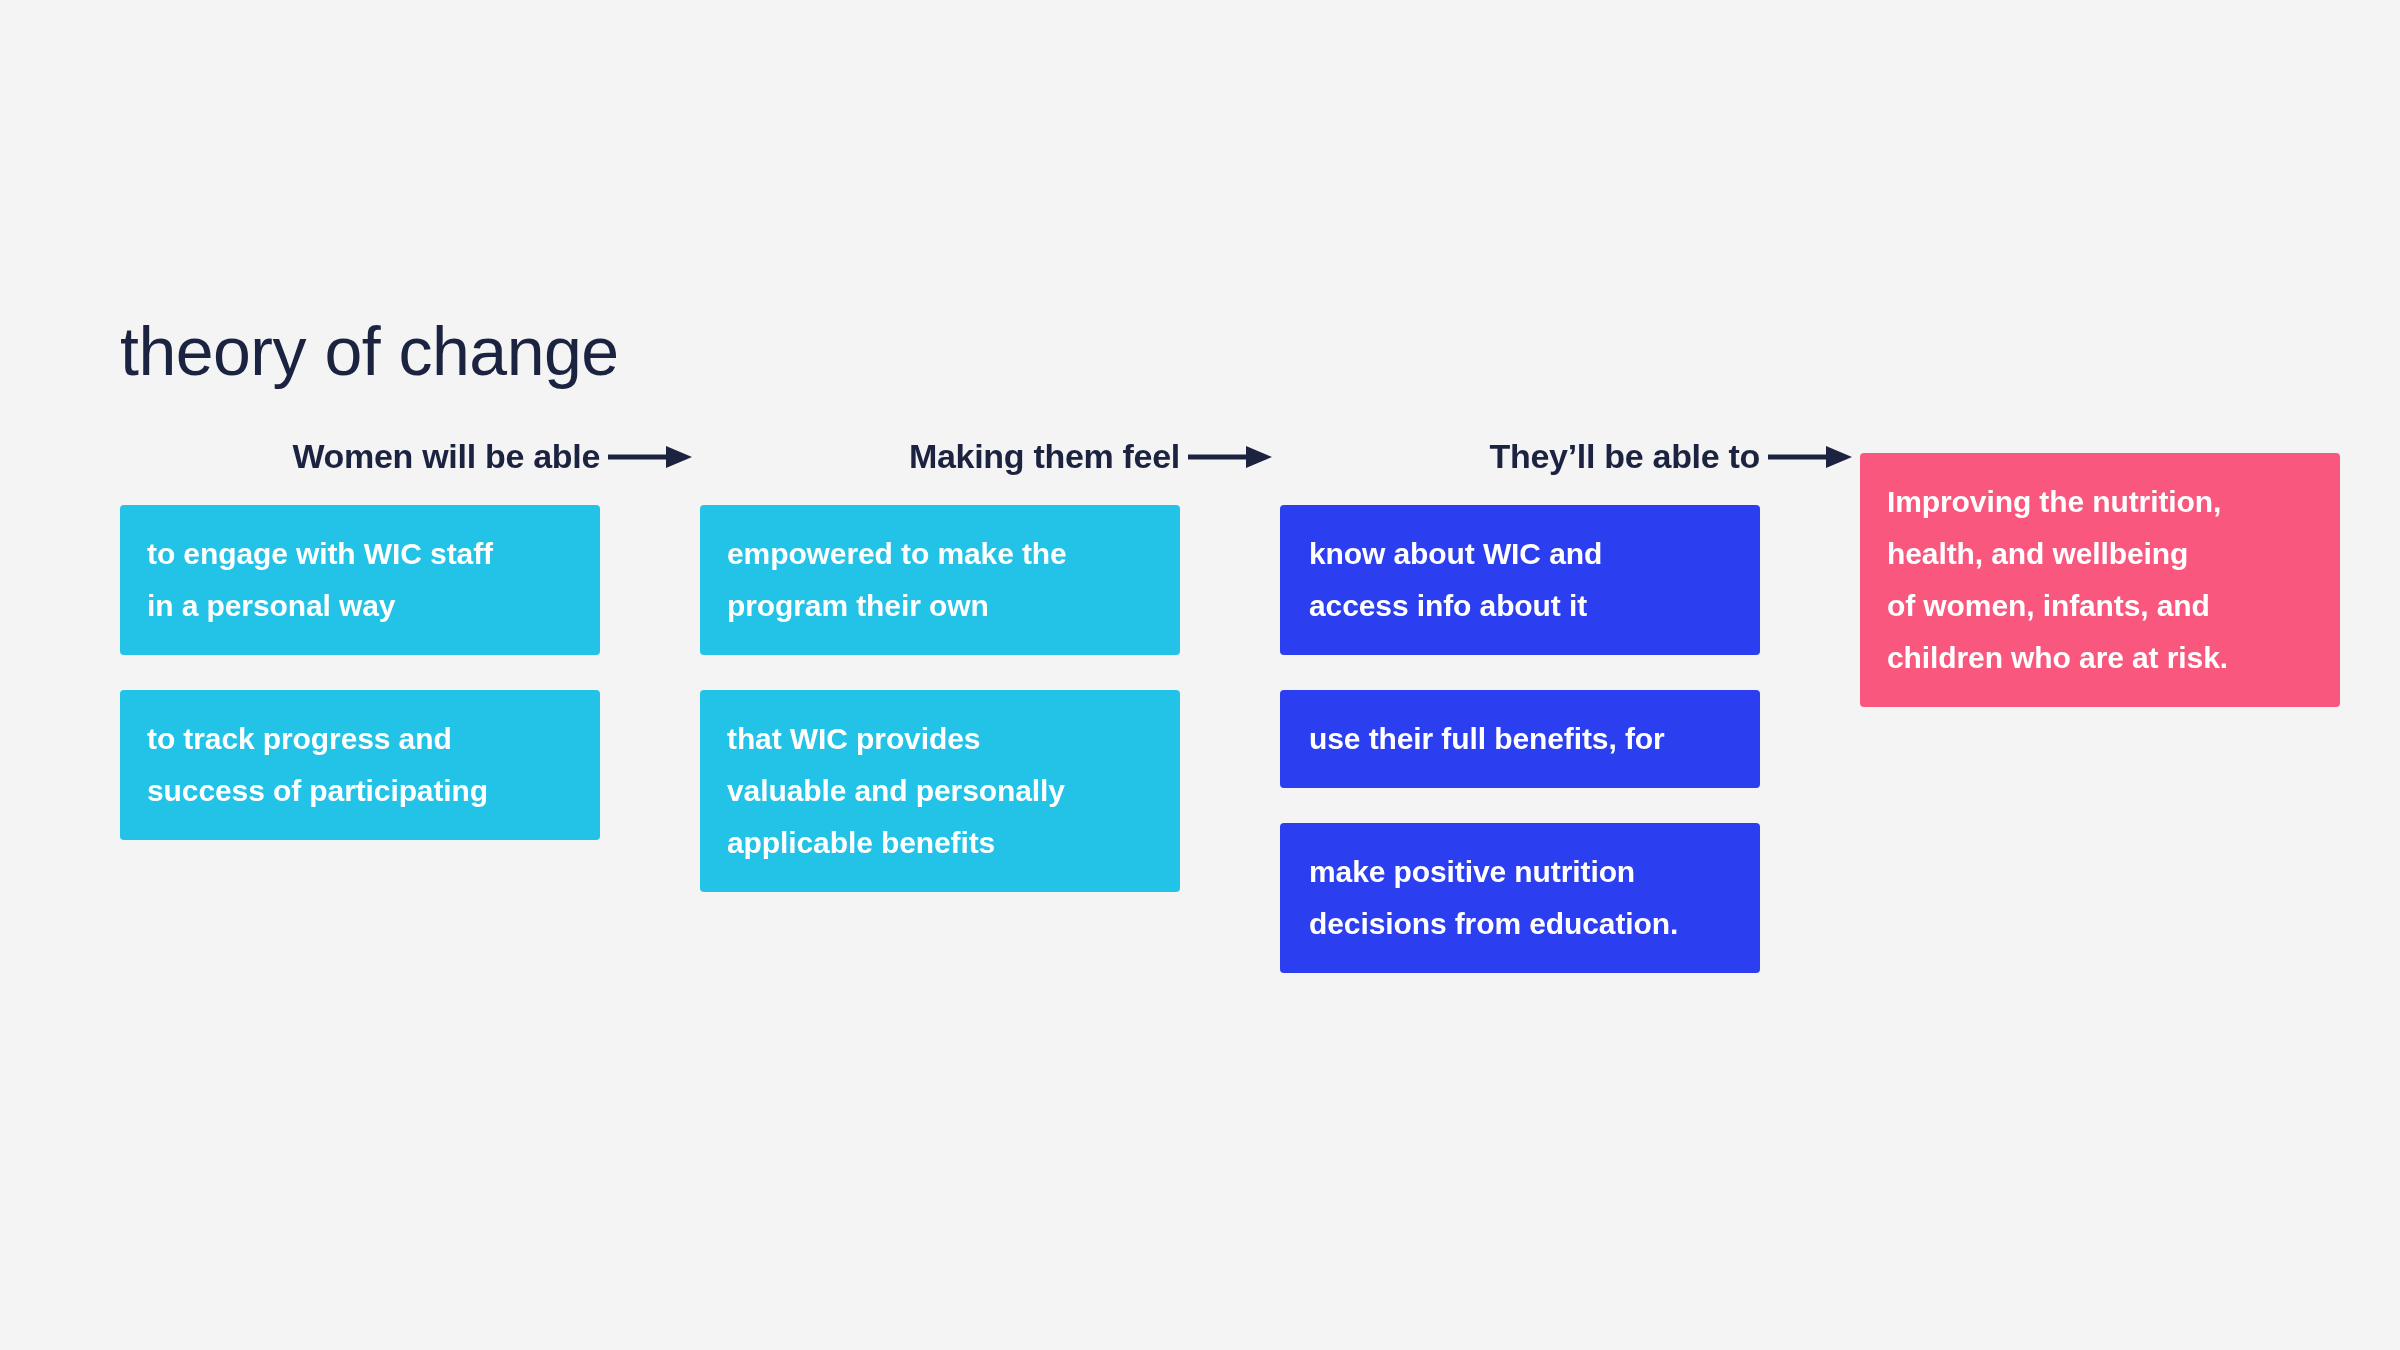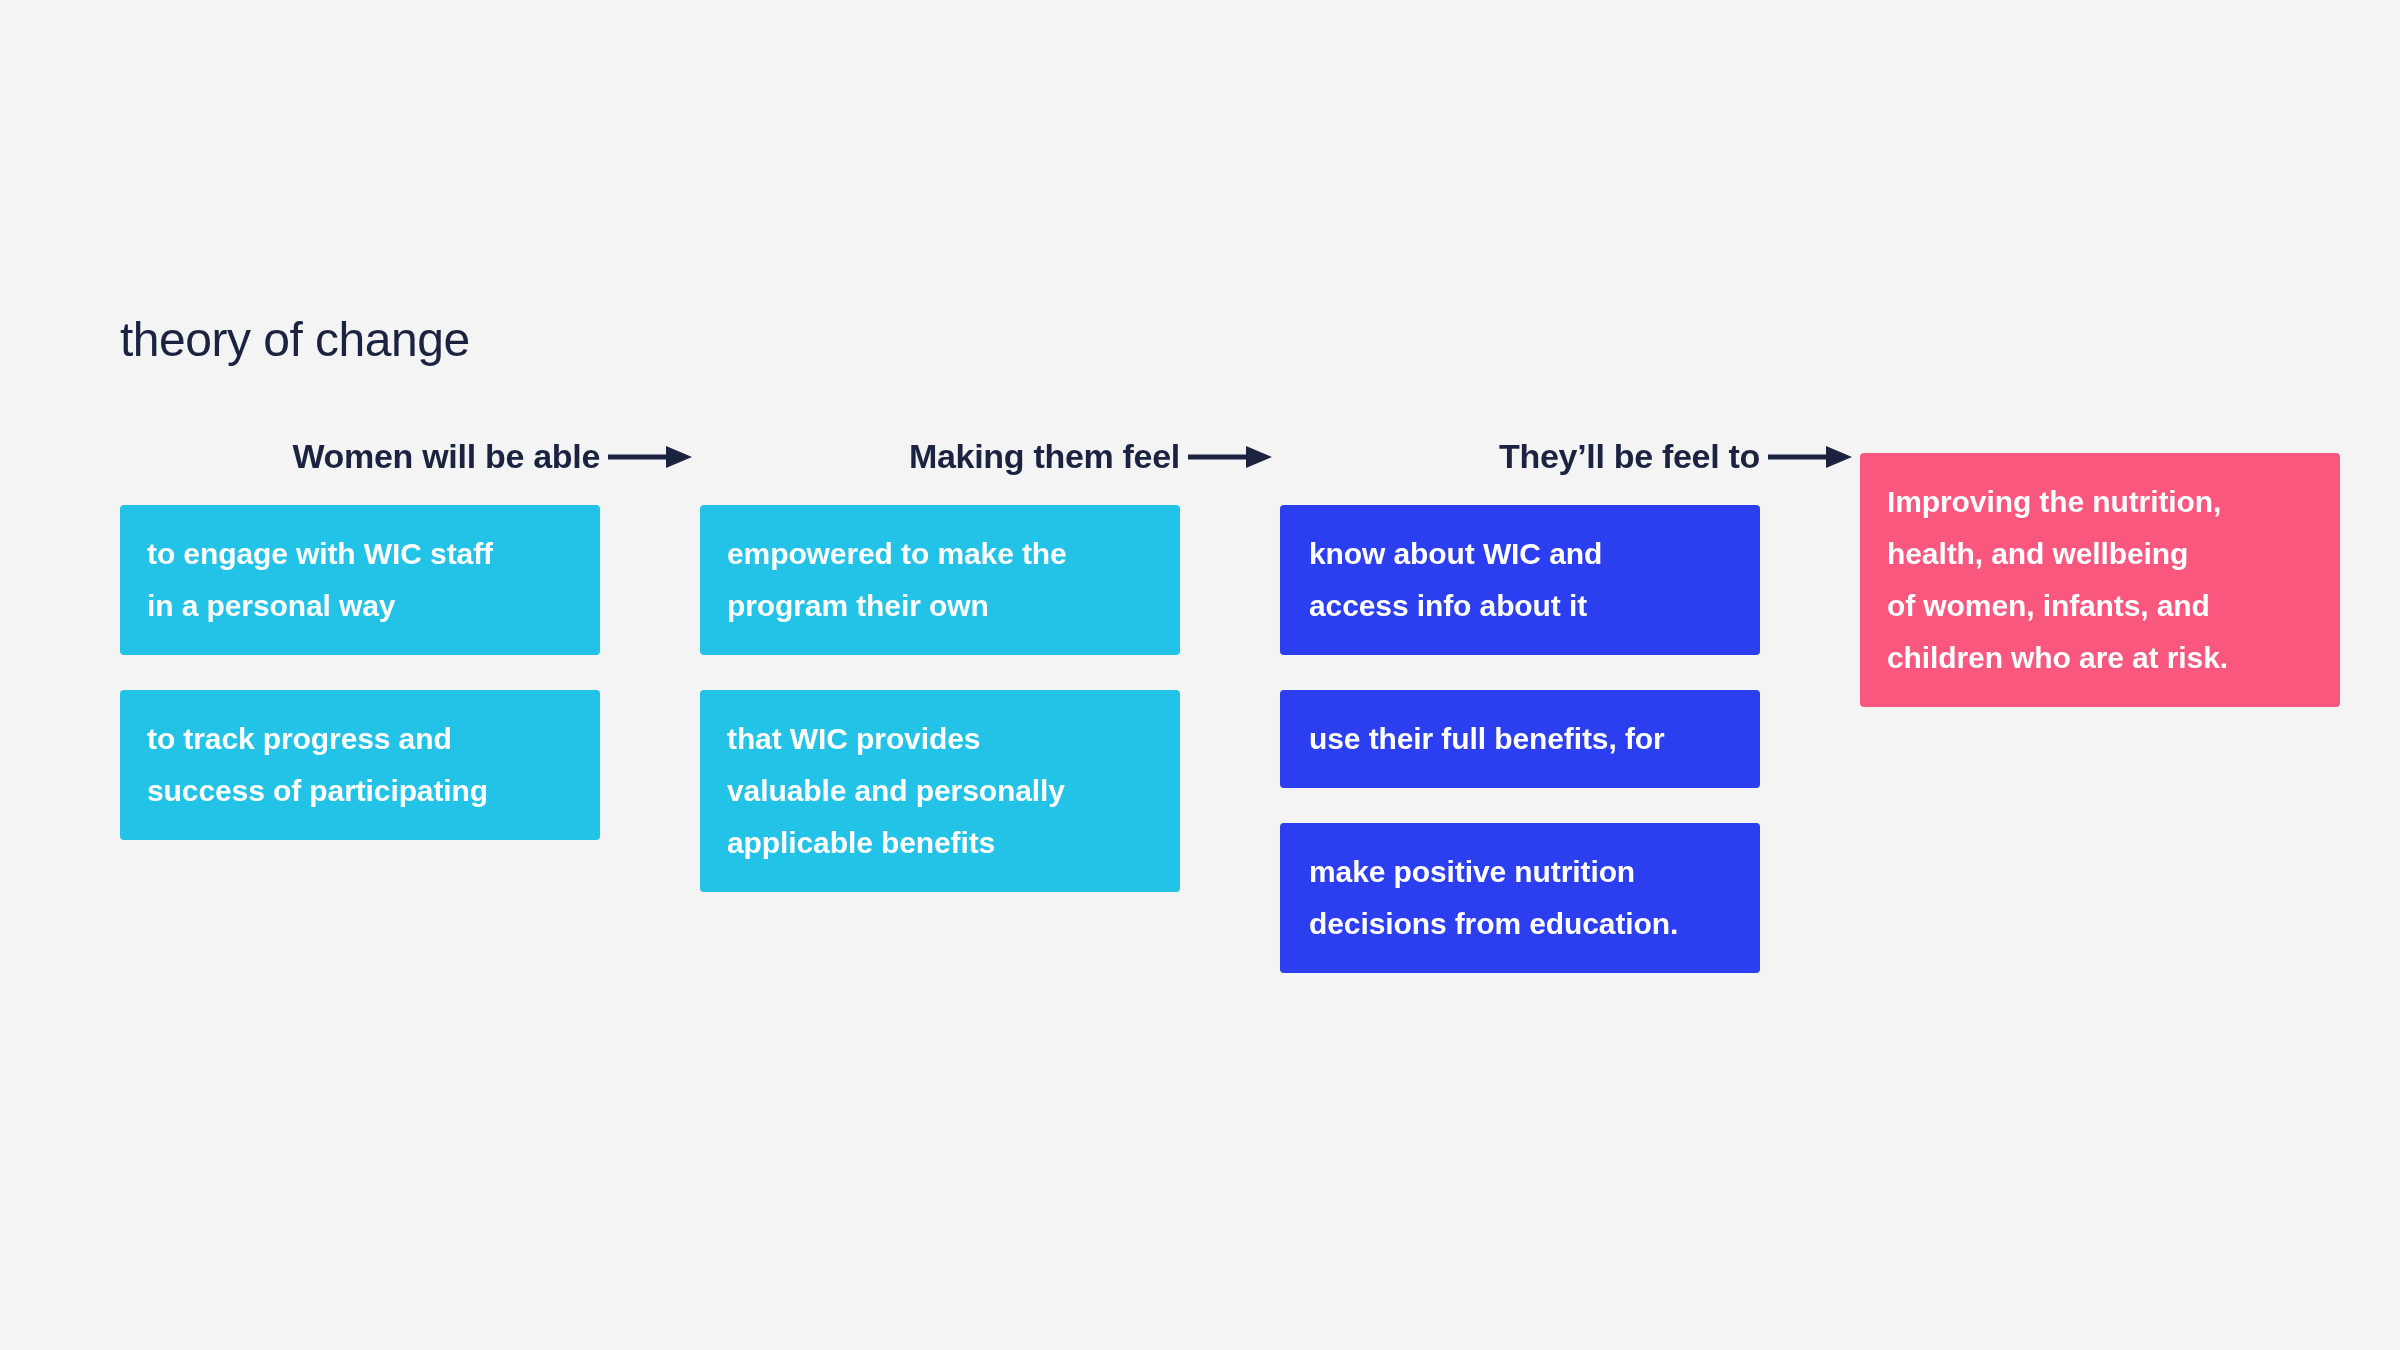--- a/index.html
+++ b/index.html
@@ -18,21 +18,21 @@
   #canvas {
     position: absolute;
     inset: 0;
   }
 
   
   .page-title {
     position: absolute;
     left: 120px;
     top: 312px;
-    font-size: 48px;
+    font-size: 68px;
     font-weight: 400;
     color: #1b2340;
     letter-spacing: -0.5px;
     white-space: nowrap;
   }
 
   
   .columns {
     position: absolute;
     left: 0;
@@ -132,21 +132,21 @@
           </div>
         </div>
       </div>
       <div class="arrow" style="left: 1180px;">
         <svg width="100" height="26" viewBox="0 0 100 26">
           <line x1="8" y1="13" x2="72" y2="13" stroke="#1b2340" stroke-width="5"></line>
           <polygon points="66,2 92,13 66,24" fill="#1b2340"></polygon>
         </svg>
       </div>
       <div class="column" style="left: 1280px; width: 480px;">
-        <div class="col-header">They’ll be feel to</div>
+        <div class="col-header">They’ll be able to</div>
         <div class="cards">
           <div class="card blue">
             <span class="line">know about WIC and</span>
             <span class="line">access info about it</span>
           </div>
           <div class="card blue">
             <span class="line">use their full benefits, for</span>
           </div>
           <div class="card blue">
             <span class="line">make positive nutrition</span>

